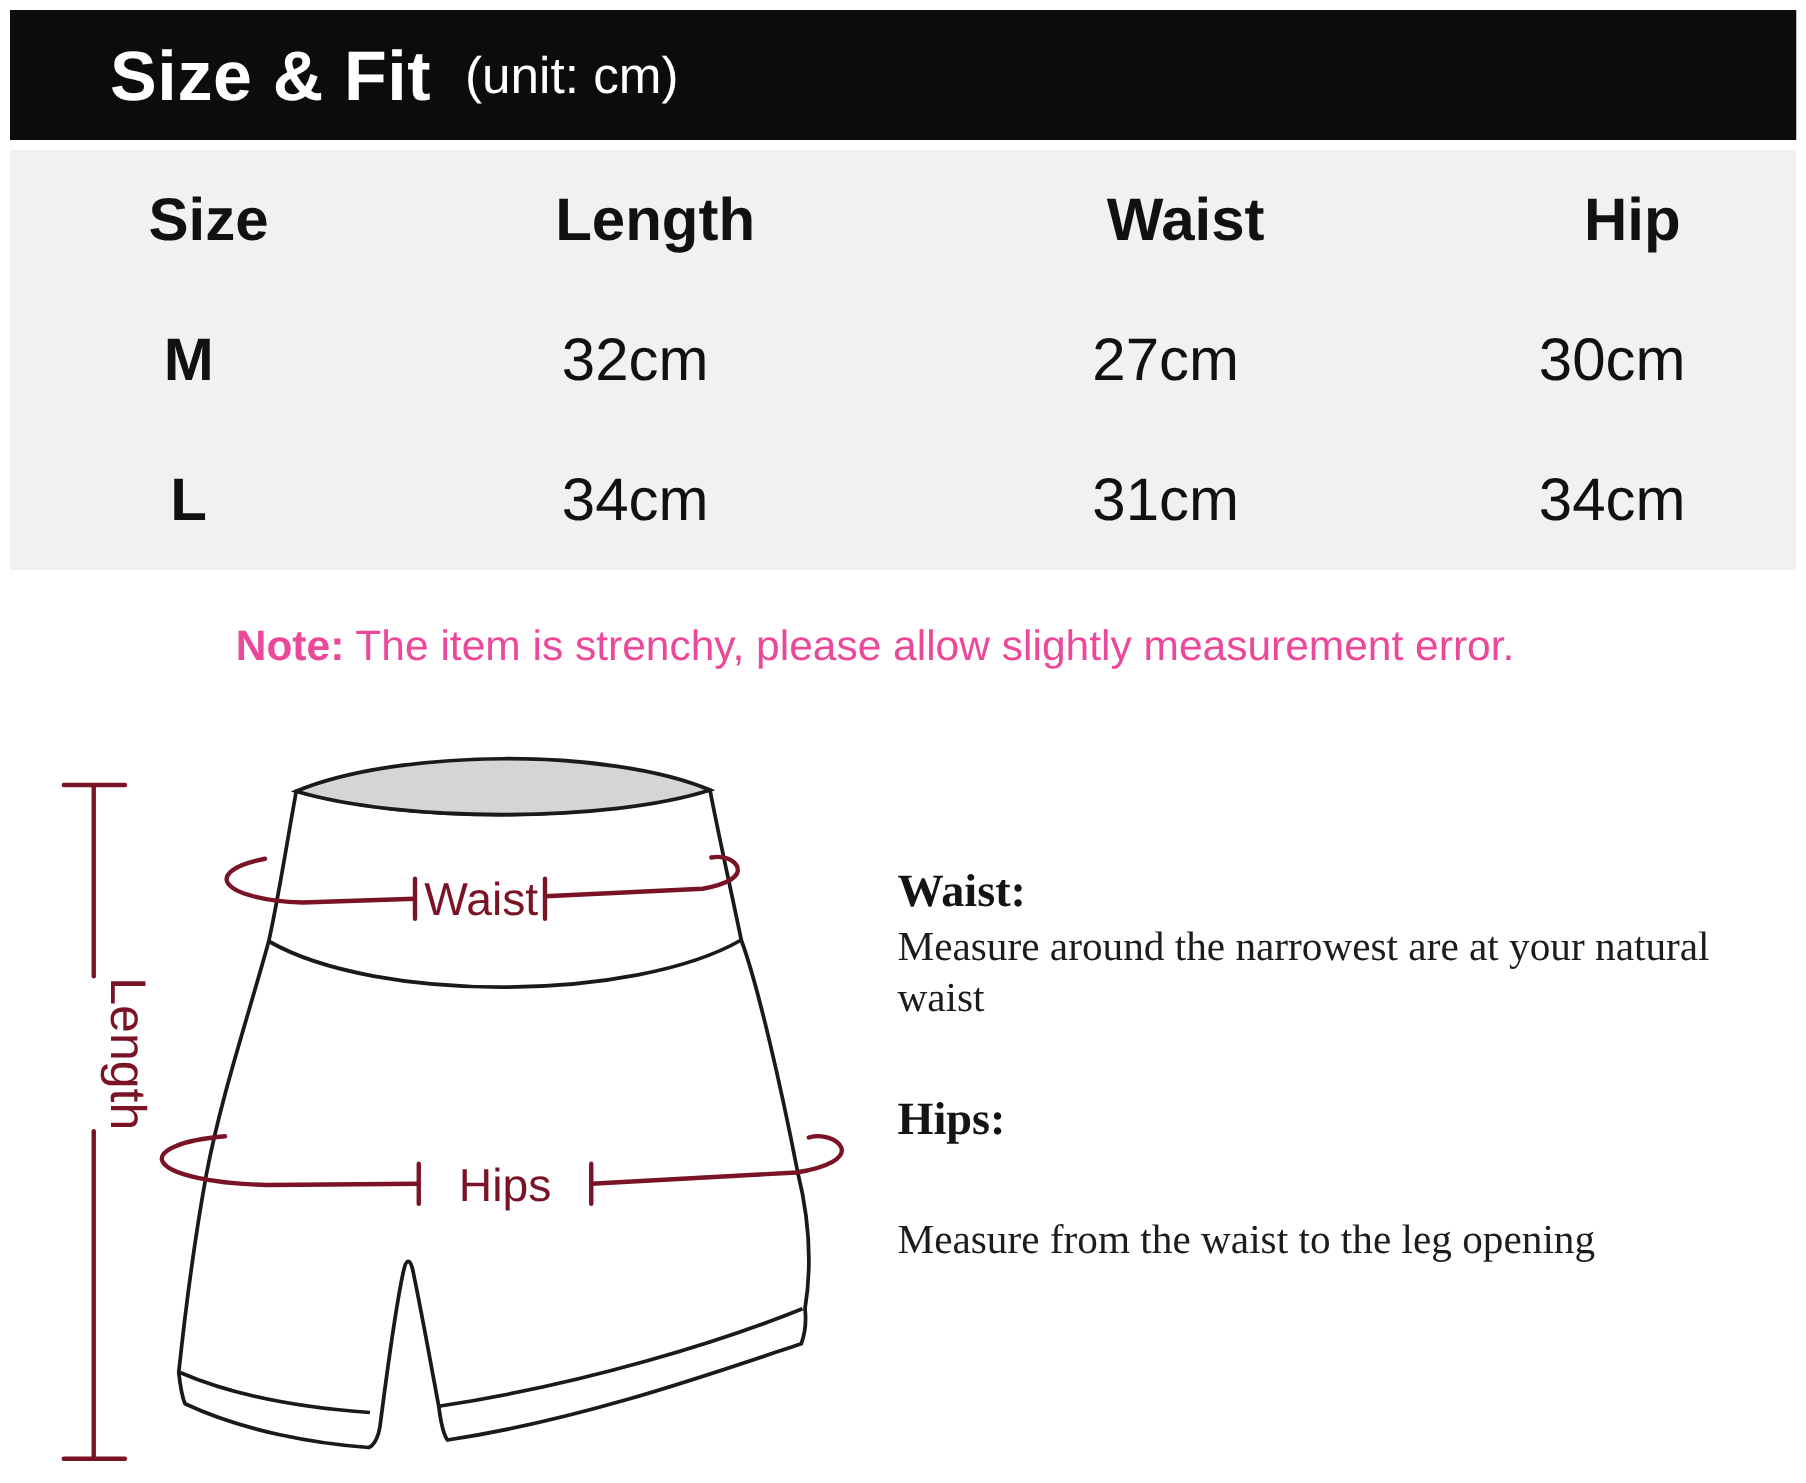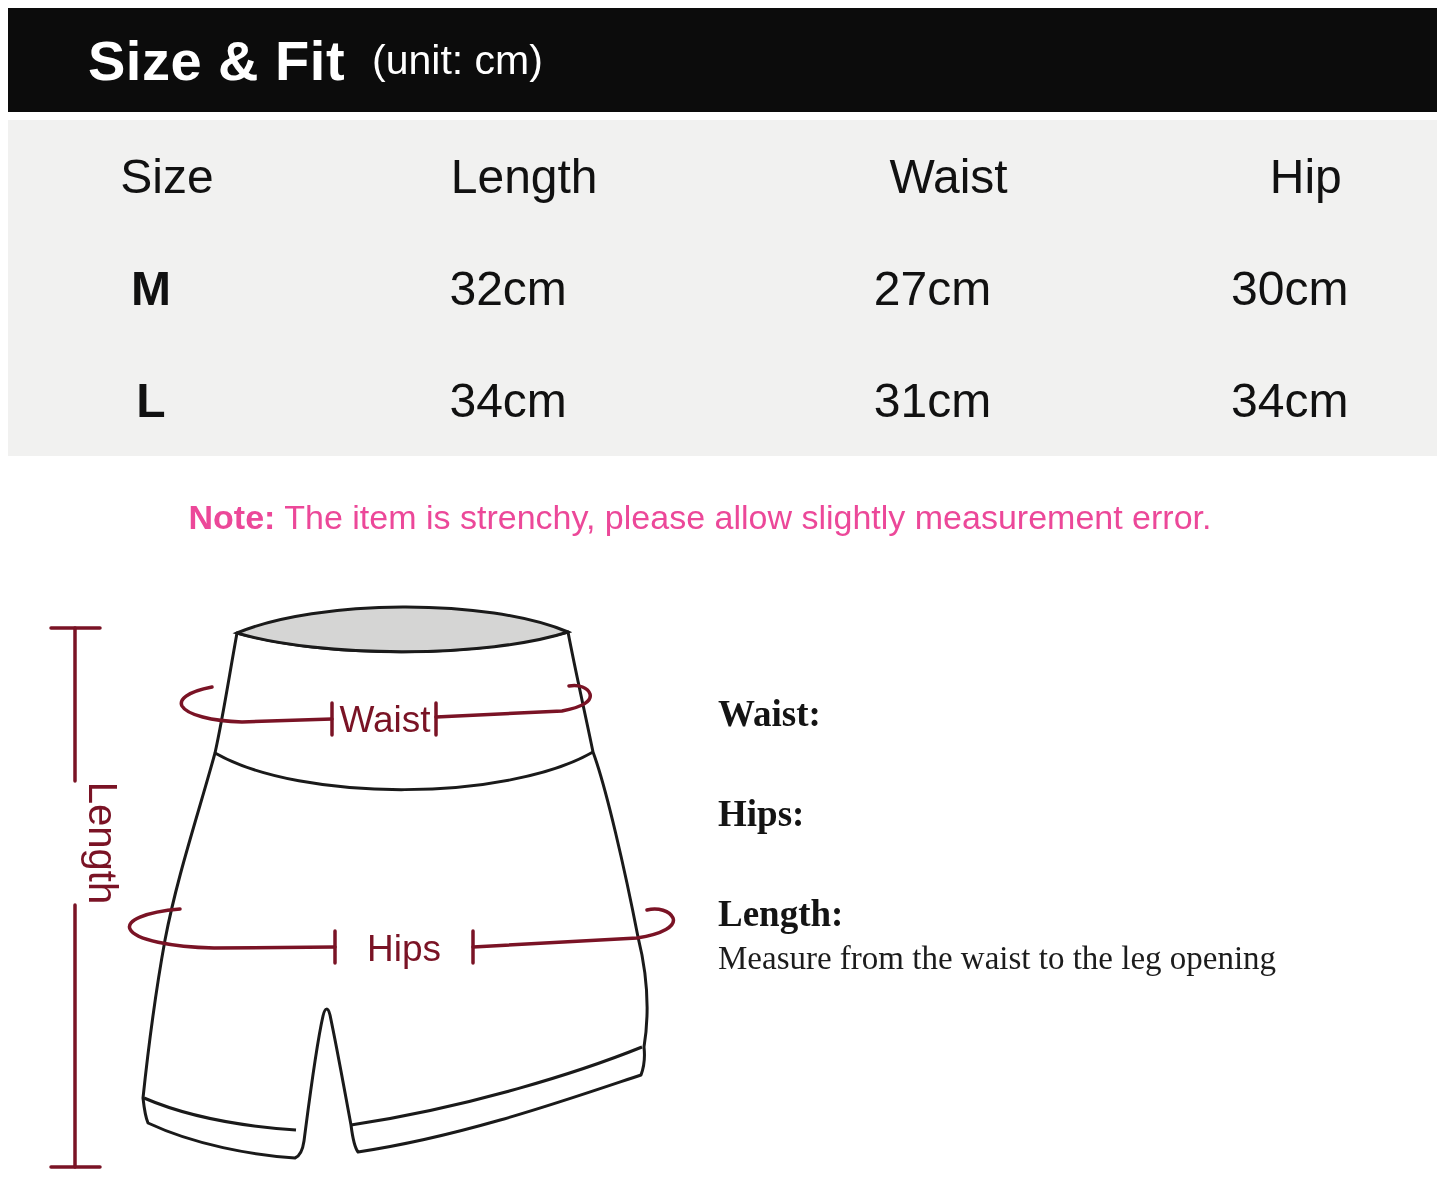--- a/index.html
+++ b/index.html
@@ -22,21 +22,21 @@
   
   .size-table {
     position:absolute; left:8px; top:120px; width:1429px; height:336px;
     background:#f1f1f0;
     display:grid;
     grid-template-columns:20% 30% 29.4% 20.6%;
     grid-template-rows:112px 112px 112px;
     align-items:center;
   }
   .size-table .cell { text-align:center; font-size:48px; }
-  .size-table .head { font-weight:normal;padding-left:32px; }
+  .size-table .head { font-weight:bold;padding-left:32px; }
   .size-table .sizecol { font-weight:bold; }
 
   
   .note-line {
     position:absolute; left:0; top:498px; width:1400px;
     text-align:center; font-size:34px; color:#ec4899;
   }
   .note-line b { font-weight:bold; }
 
   
@@ -129,23 +129,23 @@
     </g>
 
     <text class="m-label" x="345" y="137" text-anchor="middle">Waist</text>
     <text class="m-label" x="364" y="366" text-anchor="middle">Hips</text>
     <text class="l-label" transform="translate(49,248) rotate(90)" text-anchor="middle">Length</text>
   </svg>
 
   <div class="guide">
     <div class="group">
       <div class="g-head">Waist:</div>
+      <div class="g-body">Measure around the narrowest are at your natural waist</div>
     </div>
     <div class="group">
       <div class="g-head">Hips:</div>
     </div>
     <div class="group">
-      <div class="g-head">Length:</div>
       <div class="g-body">Measure from the waist to the leg opening</div>
     </div>
   </div>
 
 </div>
 
 </body></html>

